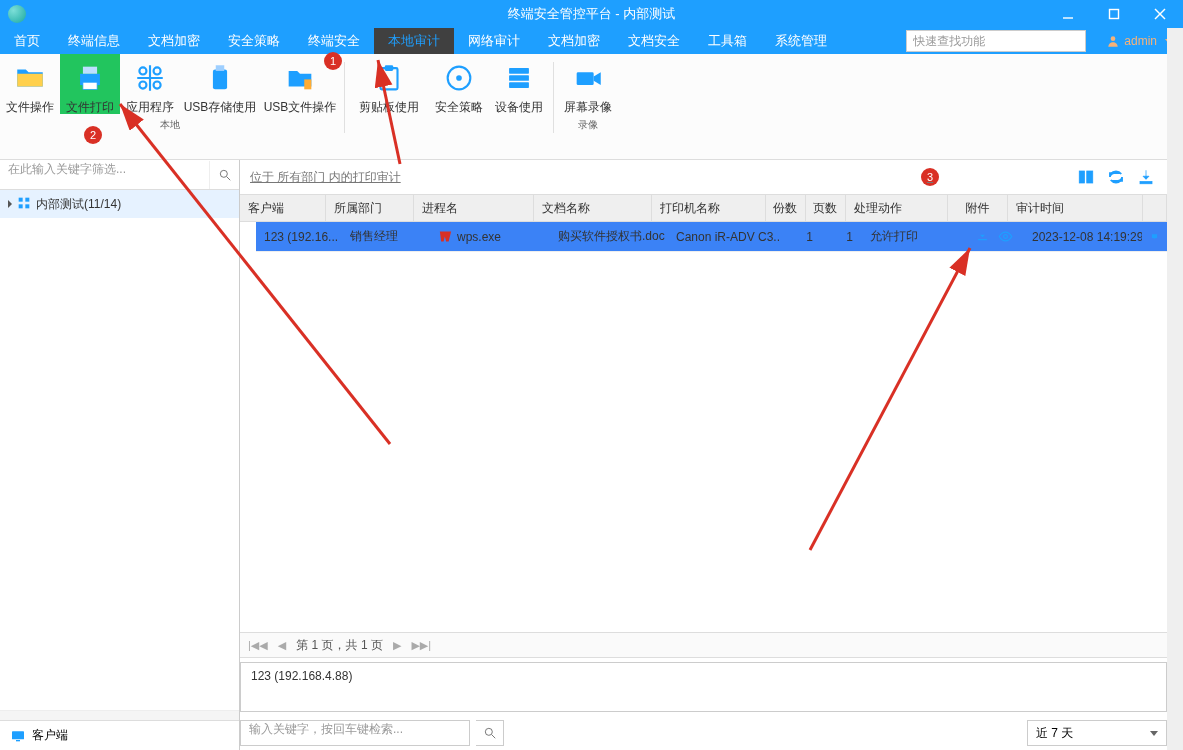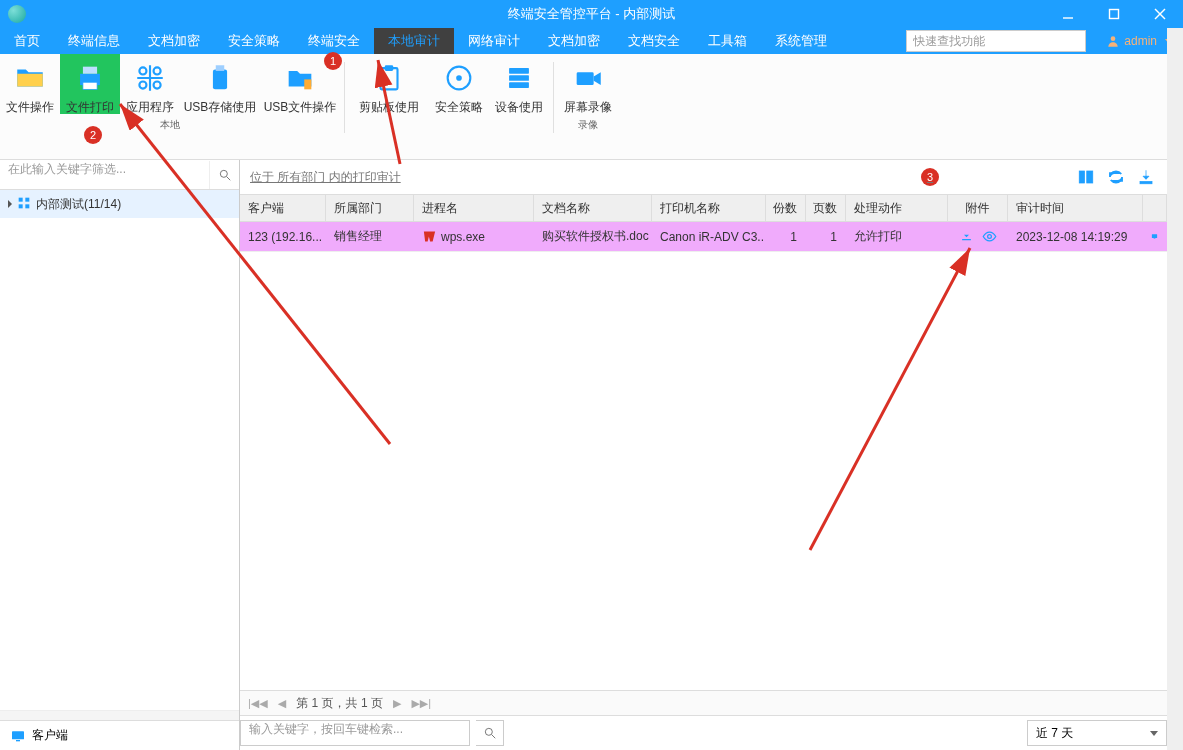--- a/index.html
+++ b/index.html
@@ -60,21 +60,21 @@
 .locbar { height:34px; display:flex; align-items:center; padding:0 10px; color:#777; gap:8px;text-decoration:underline; }
 .locbar .loctext { flex:1; }
 .locbar .locbtn { width:22px; height:22px; display:flex; align-items:center; justify-content:center; cursor:pointer; }
 .locbar .locbtn svg { width:18px; height:18px; fill:#1e9fff; stroke:#1e9fff; }
 
 .thead, .trow { display:flex; align-items:center; height:28px; }
 .thead { background:#efefef; border-top:1px solid #ddd; border-bottom:1px solid #ddd; }
 .th, .td { padding:0 8px; white-space:nowrap; overflow:hidden; text-overflow:ellipsis; border-right:1px solid #ddd; height:100%; display:flex; align-items:center; }
 .thead .th { color:#333; cursor:pointer; }
 .trow { height:30px; border-bottom:1px solid #eee; }
-.trow.sel { background:#f0abfc; }
+.trow.sel { background:#3b82f6;margin-left:16px; }
 .td { border-right:1px solid transparent; color:#333; }
 .c-client { width:86px; }
 .c-dept { width:88px; }
 .c-proc { width:120px; }
 .c-doc { width:118px; }
 .c-printer { width:114px; }
 .c-copies { width:40px; text-align:center; justify-content:flex-end; }
 .c-pages { width:40px; text-align:right; justify-content:flex-end; }
 .c-action { width:102px; }
 .c-attach { width:60px; justify-content:center; gap:8px; }
@@ -368,20 +368,23 @@
   </div>
 
   <div class="pager">
     <span class="pgbtn">|◀◀</span>
     <span class="pgbtn">◀</span>
     <span>第 1 页，共 1 页</span>
     <span class="pgbtn">▶</span>
     <span class="pgbtn">▶▶|</span>
   </div>
 
+  <div class="detailpane">
+    <span>123 (192.168.4.88)</span>
+  </div>
 
   <div class="keywordbar">
     <div class="kwinput">输入关键字，按回车键检索...</div>
     <div class="kwsearch">
       <svg viewBox="0 0 24 24">
           <circle cx="10" cy="10" r="6"></circle>
           <line x1="15" y1="15" x2="21" y2="21"></line>
         </svg>
     </div>
     <div class="range">

